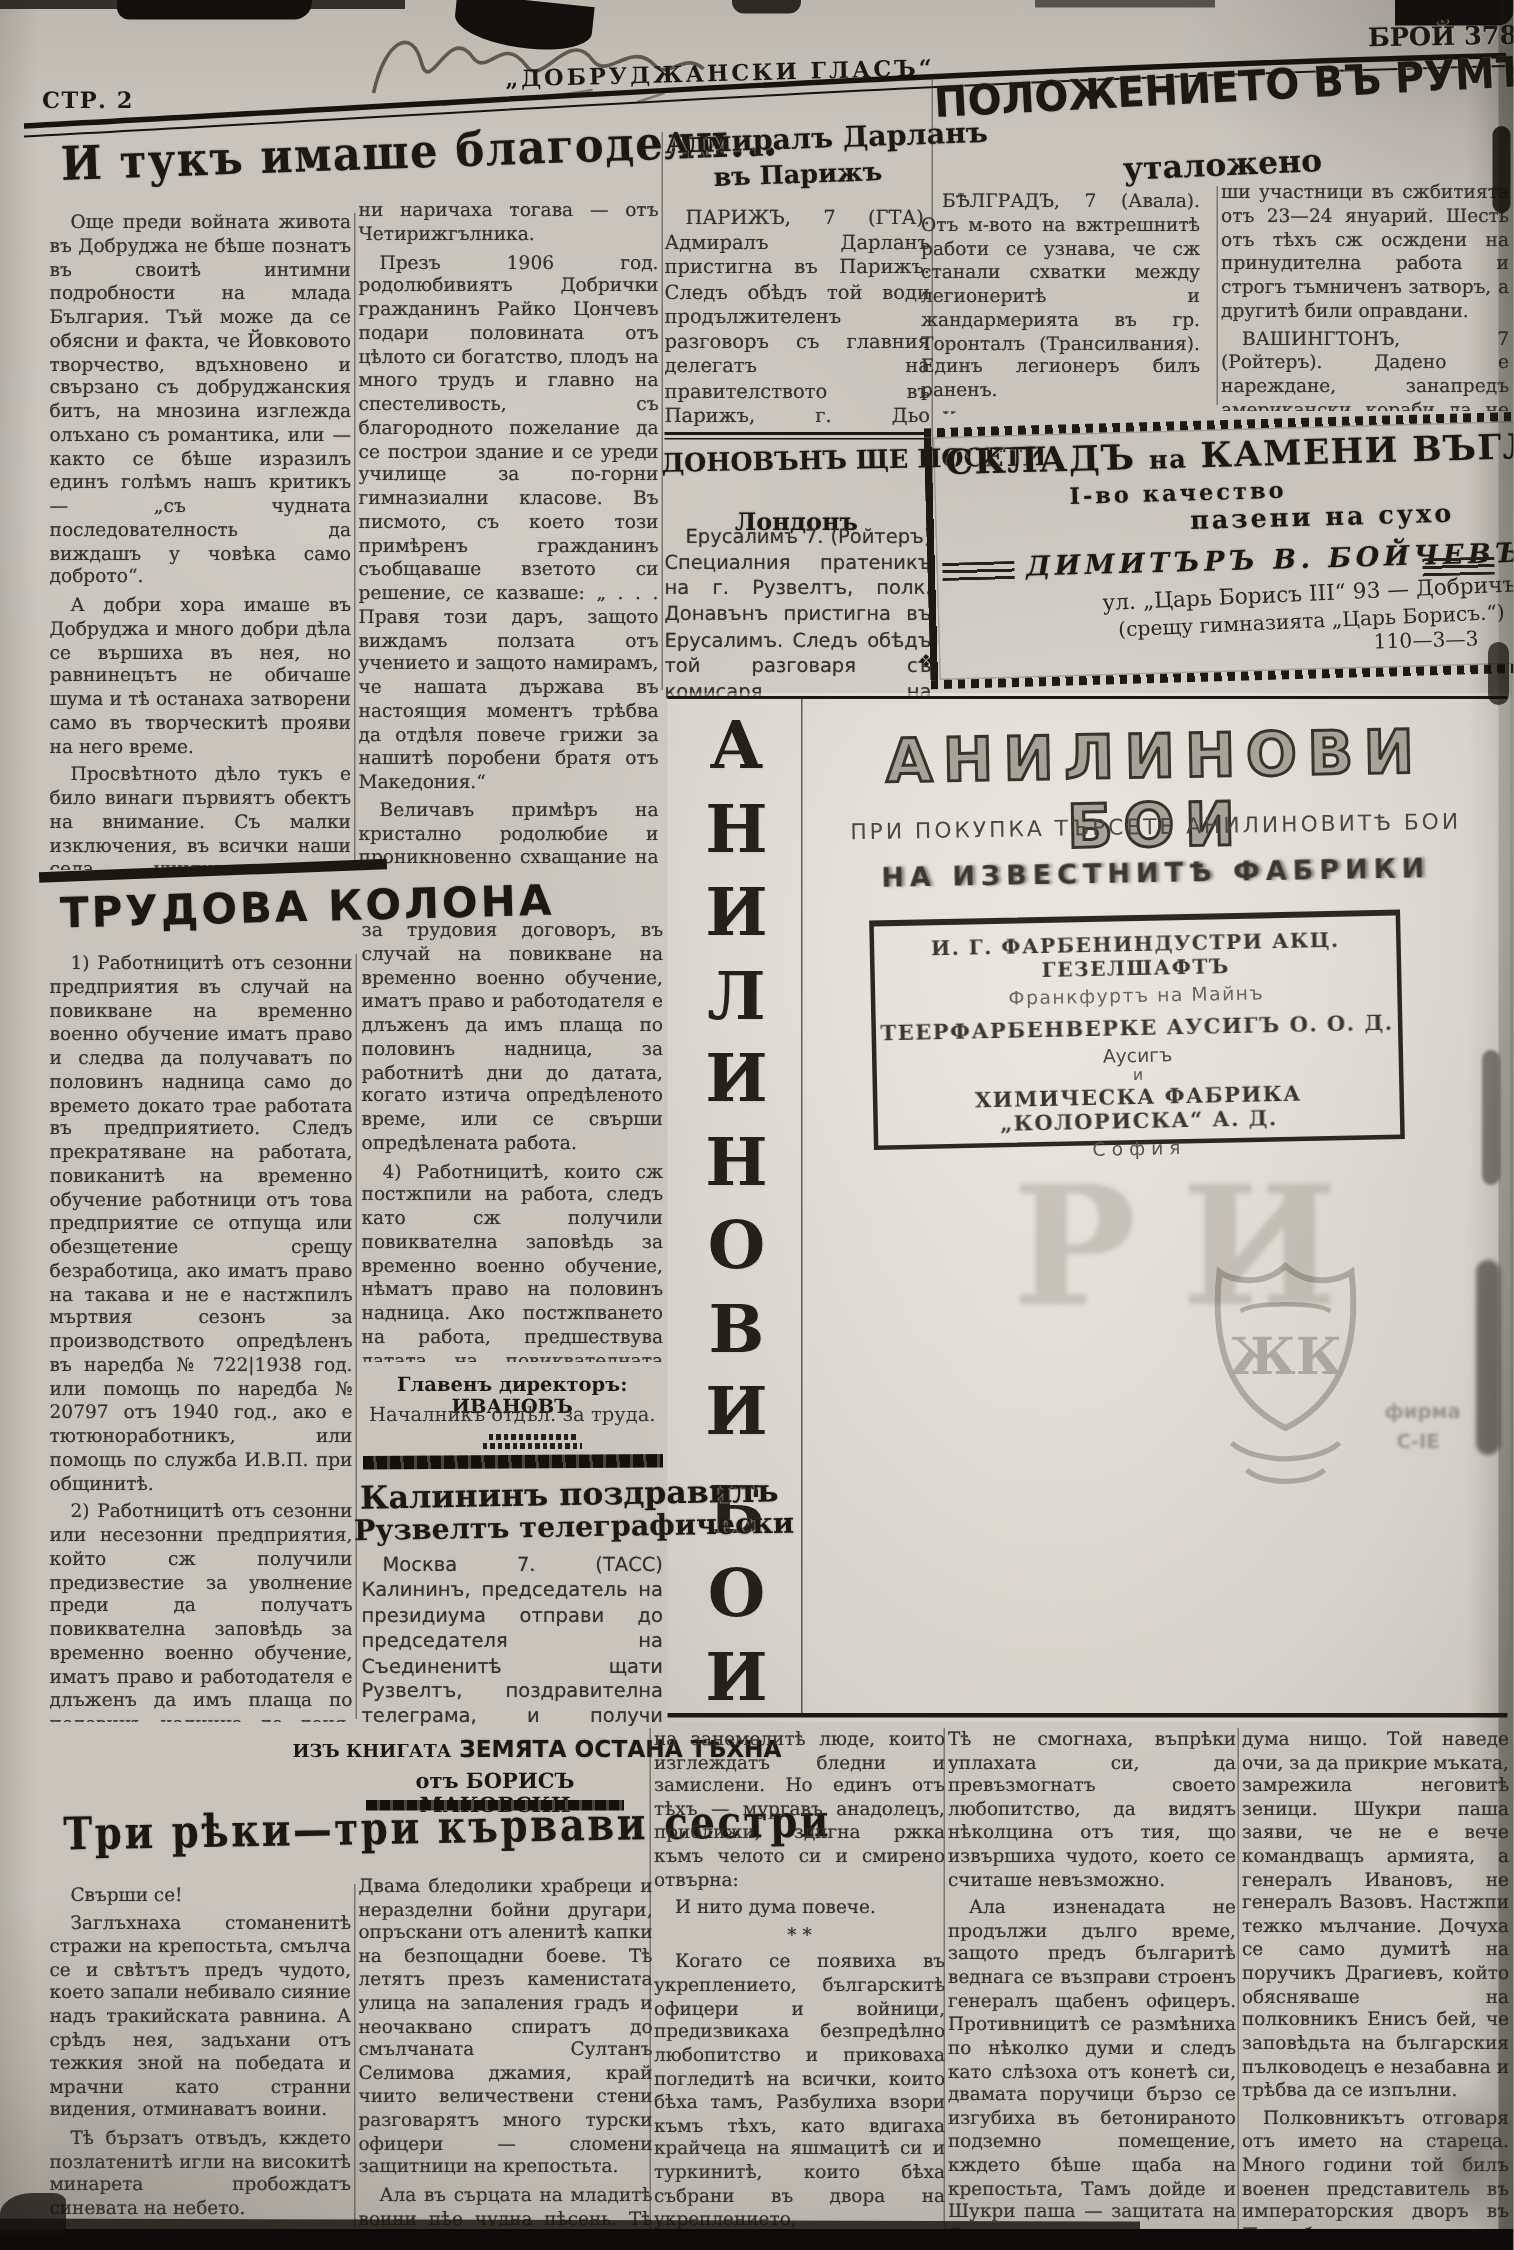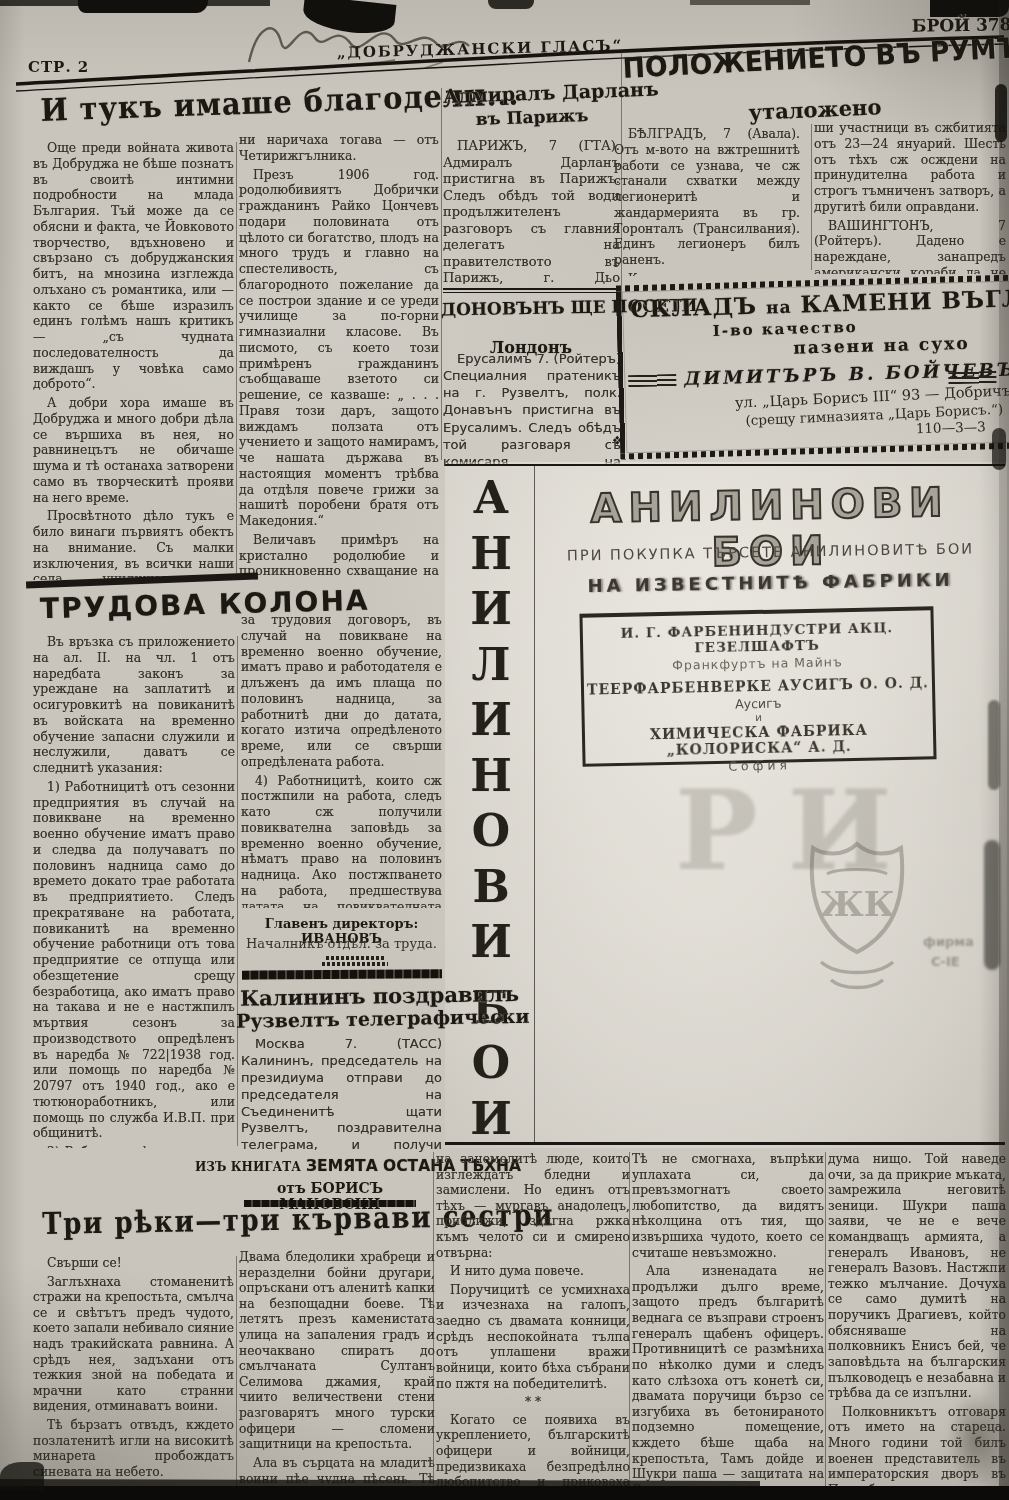--- a/index.html
+++ b/index.html
@@ -190,21 +190,20 @@
     </svg>
     <div class="ghost sans" style="left:388px;top:468px;font-size:13px;filter:blur(1px);color:rgba(80,74,64,.45);">фирма</div>
     <div class="ghost sans" style="left:396px;top:488px;font-size:13px;filter:blur(1px);color:rgba(80,74,64,.45);">С-ІЕ</div>
   </div>
   <div class="hrule" style="left:445px;top:1142px;width:560px;height:3px;"></div>
 
   <div class="hrule" style="left:26px;top:577px;width:232px;height:7px;transform:rotate(-2.2deg);"></div>
   <div class="headline sans rough" style="left:40px;top:588px;font-size:28px;letter-spacing:2px;transform:rotate(-1.5deg);">ТРУДОВА КОЛОНА</div>
 
   <div class="body-col" style="left:33px;top:634px;width:202px;height:514px;">
-    <p>Въ връзка съ приложението на ал. II. на чл. 1 отъ наредбата законъ за уреждане на заплатитѣ и осигуровкитѣ на повиканитѣ въ войската на временно обучение запасни служили и неслужили, даватъ се следнитѣ указания:</p>
     <p>1) Работницитѣ отъ сезонни предприятия въ случай на повикване на временно военно обучение иматъ право и следва да получаватъ по половинъ надница само до времето докато трае работата въ предприятието. Следъ прекратяване на работата, повиканитѣ на временно обучение работници отъ това предприятие се отпуща или обезщетение срещу безработица, ако иматъ право на такава и не е настжпилъ мъртвия сезонъ за производството опредѣленъ въ наредба № 722|1938 год. или помощь по наредба № 20797 отъ 1940 год., ако е тютюноработникъ, или помощь по служба И.В.П. при общинитѣ.</p>
     <p>2) Работницитѣ отъ сезонни или несезонни предприятия, който сж получили предизвестие за уволнение преди да получатъ повиквателна заповѣдь за временно военно обучение, иматъ право и работодателя е длъженъ да имъ плаща по половинъ надница до деня, когато изтича предизвестието.</p>
 
   </div>
   <div class="vrule" style="left:237px;top:636px;height:510px;"></div>
   <div class="body-col" style="left:241px;top:612px;width:201px;height:296px;">
     <p class="noind">за трудовия договоръ, въ случай на повикване на временно военно обучение, иматъ право и работодателя е длъженъ да имъ плаща по половинъ надница, за работнитѣ дни до датата, когато изтича опредѣленото време, или се свърши опредѣлената работа.</p>
     <p>4) Работницитѣ, които сж постжпили на работа, следъ като сж получили повиквателна заповѣдь за временно военно обучение, нѣматъ право на половинъ надница. Ако постжпването на работа, предшествува датата на повиквателната заповѣдь, независимо отъ продължителността на времето, презъ което работника е билъ на работа, той има право и работодателя е длъженъ да му плаща по половинъ надница докато трае обучението, но не за повече отъ три месеца.</p>
   </div>
   <div class="serif ink" style="position:absolute;left:241px;top:916px;width:201px;font-size:13px;font-weight:bold;text-align:center;">Главенъ директоръ: ИВАНОВЪ</div>
@@ -236,21 +235,20 @@
   <div class="vrule" style="left:236px;top:1256px;height:230px;"></div>
   <div class="body-col" style="left:239px;top:1250px;width:196px;height:234px;font-size:12.3px;">
     <p class="noind">Двама бледолики храбреци и неразделни бойни другари, опръскани отъ аленитѣ капки на безпощадни боеве. Тѣ летятъ презъ каменистата улица на запаления градъ и неочаквано спиратъ до смълчаната Султанъ Селимова джамия, край чиито величествени стени разговарятъ много турски офицери — сломени защитници на крепостьта.</p>
     <p>Ала въ сърцата на младитѣ воини пѣе чудна пѣсень. Тѣ се навеждатъ низко до развѣнитѣ гриви на конетѣ си и, почти едновременно, питатъ:</p>
 
   </div>
   <div class="vrule" style="left:433px;top:1152px;height:334px;"></div>
   <div class="body-col" style="left:436px;top:1152px;width:194px;height:334px;font-size:12.3px;">
     <p class="noind">на занемелитѣ люде, които изглеждатъ бледни и замислени. Но единъ отъ тѣхъ — мургавъ анадолецъ, приближи, здигна ржка къмъ челото си и смирено отвърна:</p>
     <p>И нито дума повече.</p>
-    <p>Поручицитѣ се усмихнаха и изчезнаха на галопъ, заедно съ двамата конници, срѣдъ неспокойната тълпа отъ уплашени вражи войници, които бѣха събрани по пжтя на победителитѣ.</p>
     <p class="noind" style="text-align:center;margin:2px 0;">* *</p>
     <p>Когато се появиха въ укреплението, българскитѣ офицери и войници, предизвикаха безпредѣлно любопитство и приковаха погледитѣ на всички, които бѣха тамъ, Разбулиха взори къмъ тѣхъ, като вдигаха крайчеца на яшмацитѣ си и туркинитѣ, които бѣха събрани въ двора на укреплението,</p>
   </div>
   <div class="vrule" style="left:629px;top:1152px;height:334px;"></div>
   <div class="body-col" style="left:632px;top:1152px;width:192px;height:334px;font-size:12.3px;">
     <p class="noind">Тѣ не смогнаха, въпрѣки уплахата си, да превъзмогнатъ своето любопитство, да видятъ нѣколцина отъ тия, що извършиха чудото, което се считаше невъзможно.</p>
     <p>Ала изненадата не продължи дълго време, защото предъ българитѣ веднага се възправи строенъ генералъ щабенъ офицеръ. Противницитѣ се размѣниха по нѣколко думи и следъ като слѣзоха отъ конетѣ си, двамата поручици бързо се изгубиха въ бетонираното подземно помещение, кждето бѣше щаба на крепостьта, Тамъ дойде и Шукри паша — защитата на Одринъ.</p>
 
   </div>
   <div class="vrule" style="left:825px;top:1152px;height:334px;"></div>

